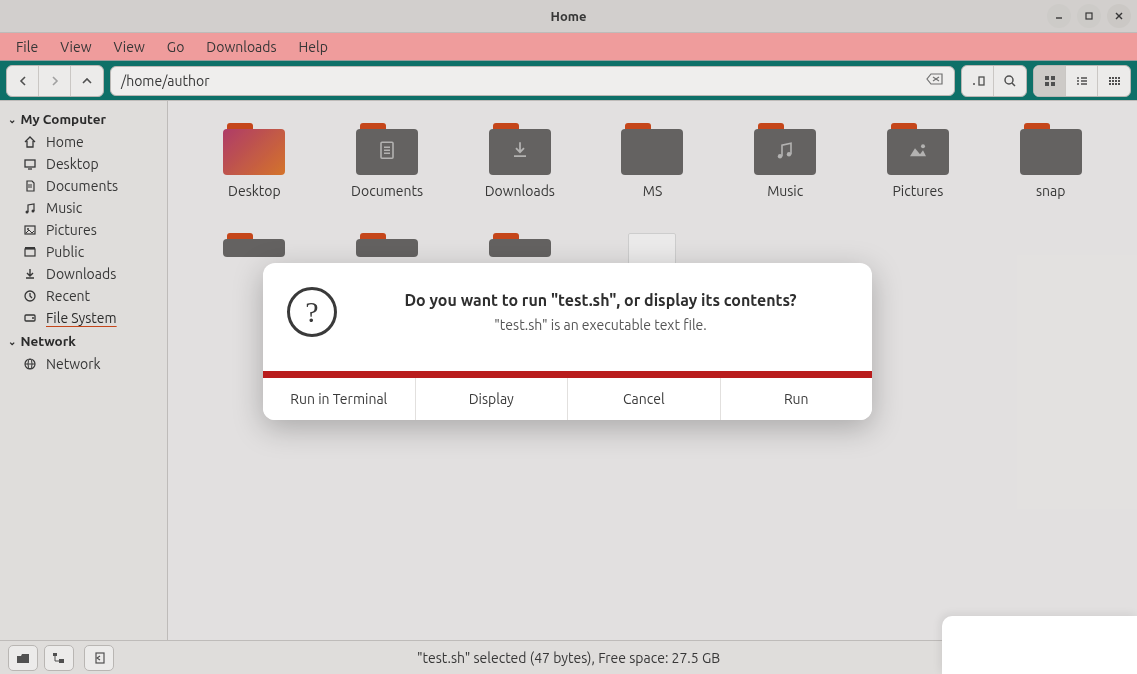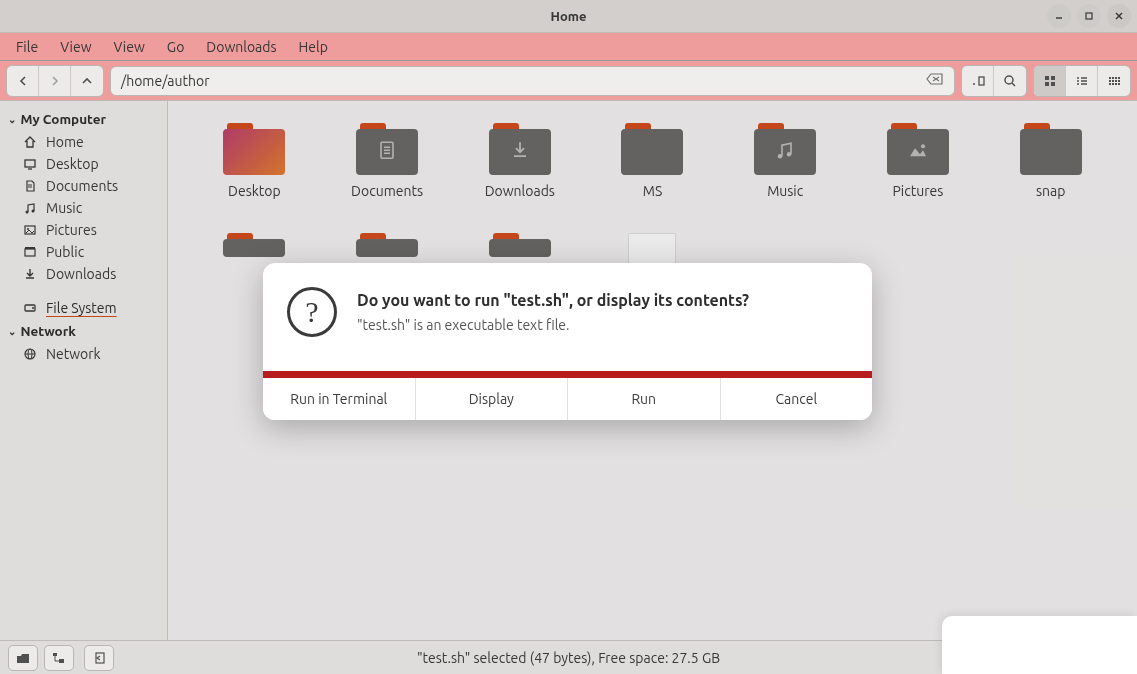--- a/index.html
+++ b/index.html
@@ -12,35 +12,35 @@
 .window-controls { position: absolute; right: 6px; display: flex; gap: 6px; }
 .win-btn { width: 24px; height: 24px; border-radius: 50%; background: #d9d6d3; display: flex; align-items: center; justify-content: center; cursor: pointer; font-size: 11px; color: #3a3a3a; }
 .win-btn.close { background: #d6d3d0; }
 .win-btn svg { width:10px; height:10px; }
 
 
 .menubar { height: 28px; background: #fca5a5; display: flex; align-items: center; padding: 0 6px; gap: 2px; border-bottom: 1px solid #a3a3a3; font-size: 14px; color: #3a3a3a; }
 .menu-item { padding: 4px 10px; cursor: pointer; border-radius: 3px; }
 
 
-.toolbar { height: 40px; background: #fca5a5; display: flex; align-items: center; padding: 4px 6px; gap: 6px; border-bottom: 1px solid #c9c6c3; }
+.toolbar { height: 40px; background: #0f766e; display: flex; align-items: center; padding: 4px 6px; gap: 6px; border-bottom: 1px solid #c9c6c3; }
 .nav-group, .view-group { display: flex; border: 1px solid #c3c0bd; border-radius: 6px; overflow: hidden; background: #f9f8f7; }
 .nav-btn, .view-btn { width: 32px; height: 30px; display: flex; align-items: center; justify-content: center; cursor: pointer; border-right: 1px solid #d5d2cf; color: #555; }
 .nav-btn:last-child, .view-btn:last-child { border-right: none; }
 .view-btn.active { background: #d8d5d2; }
 .path-bar { flex: 1; height: 30px; border: 1px solid #c3c0bd; border-radius: 6px; background: #fcfbfa; display: flex; align-items: center; padding: 0 10px; font-size: 14px; color: #3a3a3a; }
 .path-clear { margin-left: auto; cursor: pointer; color: #777; }
 
 
 .body { display: flex; height: calc(674px - 33px - 28px - 40px - 34px); }
 .sidebar { width: 168px; border-right: 1px solid #c9c6c3; padding: 6px 0; overflow-y: auto; background:#ebe9e7; }
 .side-heading { display: flex; align-items: center; gap: 4px; padding: 4px 8px; font-weight: 700; font-size: 13.5px; color: #2e2e2e; cursor: pointer; }
 .side-heading .chev { font-size: 10px; }
 .side-item { display: flex; align-items: center; gap: 8px; padding: 3px 8px 3px 22px; font-size: 14px; color: #3a3a3a; cursor: pointer; border-radius: 3px; white-space:nowrap; }
-.side-item.sel { color:#2e2e2e;margin-top:12px; }
+.side-item.sel { color:#2e2e2e; }
 .side-item.sel span.lbl { text-decoration: underline; text-decoration-color: #d04a1c; text-underline-offset: 3px; }
 .side-icon { width: 16px; display:flex; align-items:center; justify-content:center; }
 
 
 .filearea { flex: 1; padding: 22px 30px; overflow: auto; background:#efedec; }
 .file-grid { display: grid; grid-template-columns: repeat(7, 1fr); gap: 34px 20px; }
 .file-item { display: flex; flex-direction: column; align-items: center; gap: 8px; cursor: pointer; }
 .folder-icon { width: 62px; height: 52px; position: relative; }
 .folder-back { position:absolute; top:0; left:4px; width:26px; height:12px; border-radius:3px 3px 0 0; }
 .folder-front { position:absolute; top:6px; left:0; right:0; bottom:0; border-radius:4px; }
@@ -51,21 +51,21 @@
 
 .statusbar { height: 34px; background: #ebe9e7; border-top: 1px solid #c9c6c3; display: flex; align-items: center; padding: 0 8px; font-size: 14px; color: #3a3a3a; position:relative;}
 .status-group { display:flex; gap:6px; }
 .status-btn { width:30px; height:26px; border:1px solid #c3c0bd; border-radius:5px; background:#f9f8f7; display:flex; align-items:center; justify-content:center; cursor:pointer; color:#555; }
 .status-text { position:absolute; left:50%; transform:translateX(-50%); }
 
 
 .dialog { position: absolute; z-index: 10; left: 263px; top: 263px; width: 609px; background: #fff; border-radius: 12px; box-shadow: 0 8px 30px rgba(0,0,0,0.25); overflow:hidden; }
 .dialog-body { display:flex; padding: 24px 28px 22px 24px; gap: 20px; align-items:flex-start; }
 .dialog-icon { width:50px; height:50px; border:3px solid #3a3a3a; border-radius:50%; display:flex; align-items:center; justify-content:center; font-size:30px; font-weight:500; color:#3a3a3a; flex-shrink:0; font-family: serif;}
-.dialog-text { flex:1; text-align:left; padding-top:4px;}
+.dialog-text { flex:1; text-align:center; padding-top:4px;}
 .dialog-title { font-weight:700; font-size:16px; color:#2e2e2e; margin-bottom:8px; }
 .dialog-sub { font-size:14px; color:#555; }
 .dialog-buttons { display:flex; border-top:7px solid #b91c1c;margin-top:12px; }
 .dlg-btn { flex:1; padding:13px 0; text-align:center; font-size:14px; color:#3a3a3a; cursor:pointer; border-right:1px solid #e2e0de; background:#fff; }
 .dlg-btn:last-child { border-right:none; }
 
 
 .corner { position:absolute; right:0; bottom:0; width:195px; height:58px; background:#fff; border-radius:10px 0 0 0; box-shadow: -2px -2px 8px rgba(0,0,0,0.08); z-index:6;}
 </style>
 </head>
@@ -245,20 +245,29 @@
         <span class="lbl">Public</span>
       </div>
       <div class="side-item">
         <span class="side-icon">
           <svg width="14" height="14" viewBox="0 0 14 14">
             <path d="M7 2 V9 M4 6 L7 9 L10 6 M3 11 H11" fill="none" stroke="#3a3a3a" stroke-width="1.4"></path>
           </svg>
         </span>
         <span class="lbl">Downloads</span>
       </div>
+      <div class="side-item">
+        <span class="side-icon">
+          <svg width="14" height="14" viewBox="0 0 14 14">
+            <circle cx="7" cy="7" r="5" fill="none" stroke="#3a3a3a" stroke-width="1.3"></circle>
+            <path d="M7 4 V7 L9 9" fill="none" stroke="#3a3a3a" stroke-width="1.3"></path>
+          </svg>
+        </span>
+        <span class="lbl">Recent</span>
+      </div>
       <div class="side-item sel">
         <span class="side-icon">
           <svg width="14" height="14" viewBox="0 0 14 14">
             <rect x="2" y="4" width="10" height="6" rx="1" fill="none" stroke="#3a3a3a" stroke-width="1.3"></rect>
             <circle cx="10" cy="7" r="1" fill="#3a3a3a"></circle>
           </svg>
         </span>
         <span class="lbl">File System</span>
       </div>
       <div class="side-heading">
@@ -403,18 +412,18 @@
   <div class="dialog-body">
     <div class="dialog-icon">?</div>
     <div class="dialog-text">
       <div class="dialog-title">Do you want to run "test.sh", or display its contents?</div>
       <div class="dialog-sub">"test.sh" is an executable text file.</div>
     </div>
   </div>
   <div class="dialog-buttons">
     <div class="dlg-btn">Run in Terminal</div>
     <div class="dlg-btn">Display</div>
+    <div class="dlg-btn">Cancel</div>
     <div class="dlg-btn">Run</div>
-    <div class="dlg-btn">Cancel</div>
   </div>
 </div>
 
 <div class="corner"></div>
 
 </body></html>

